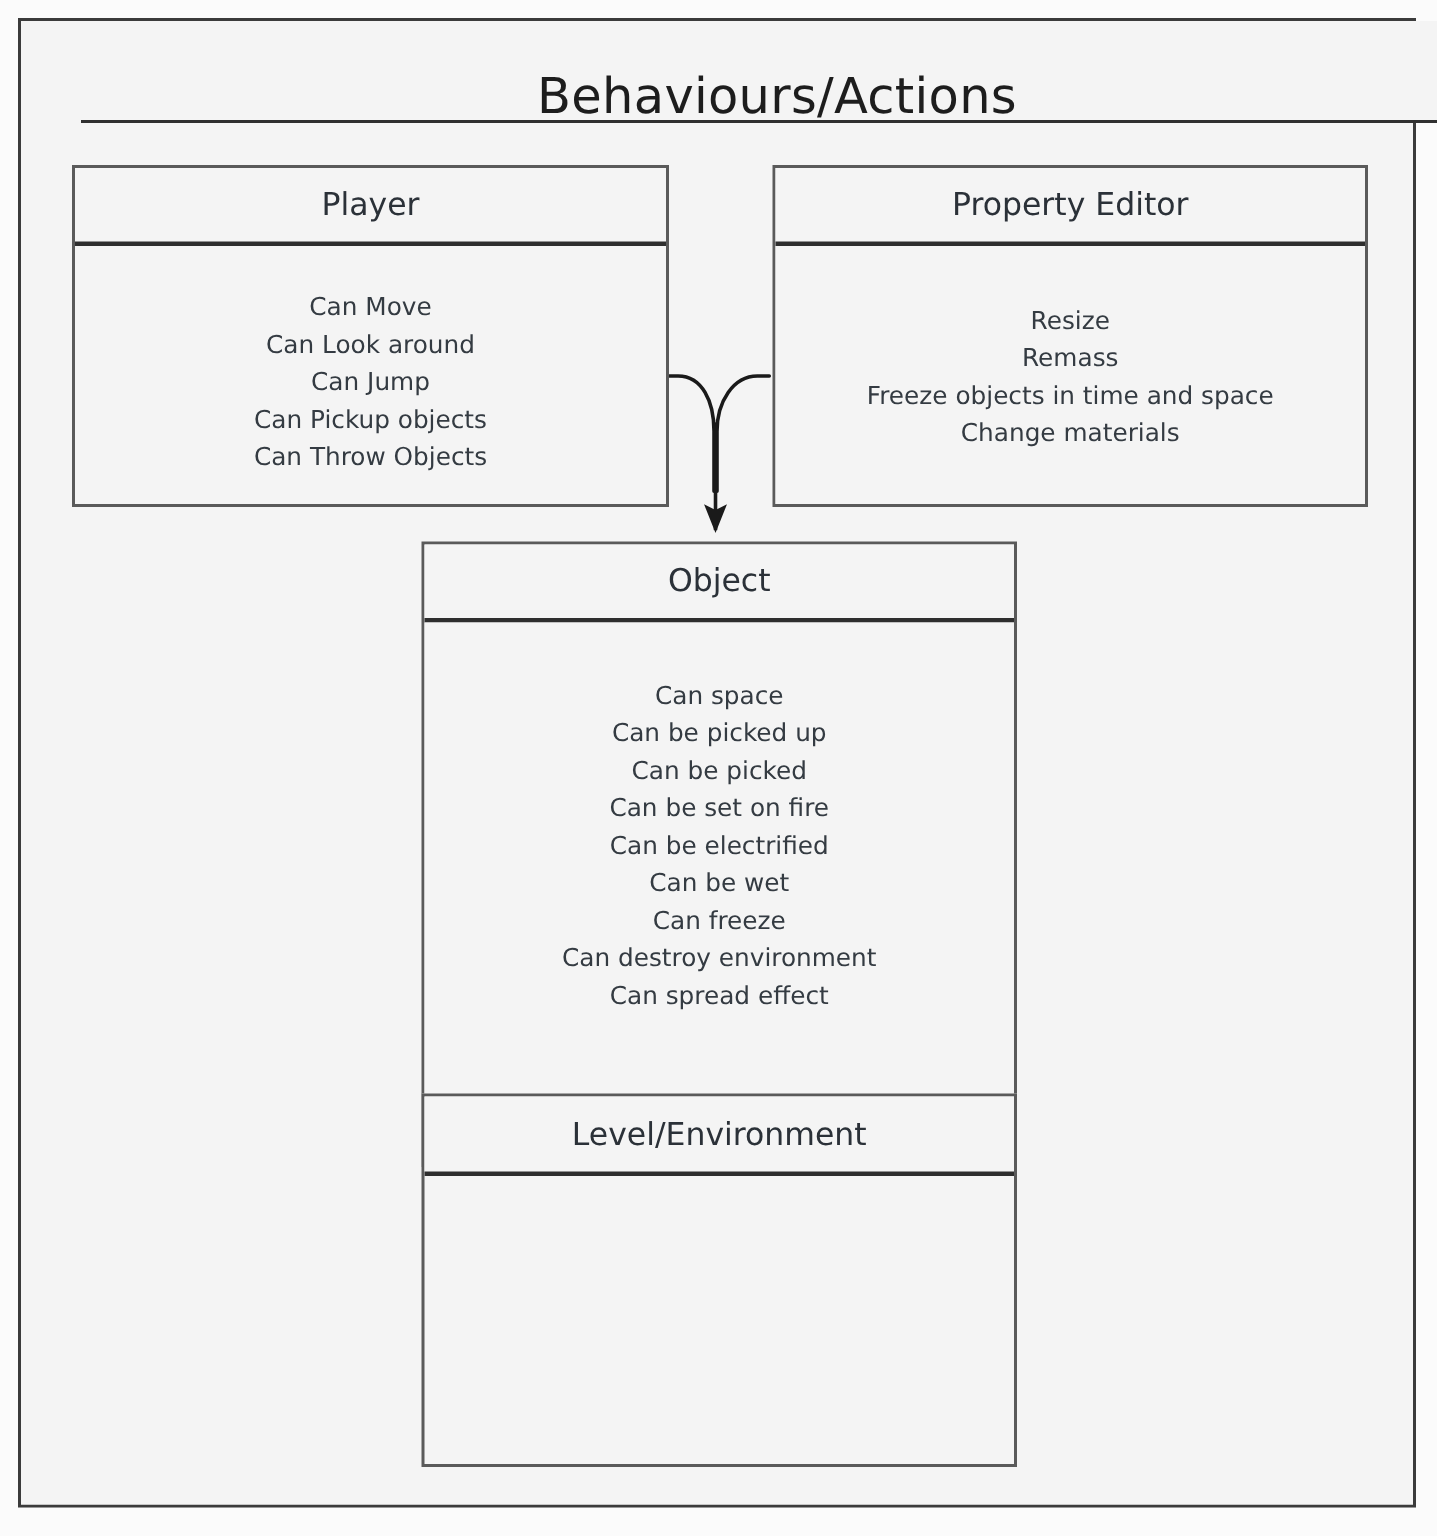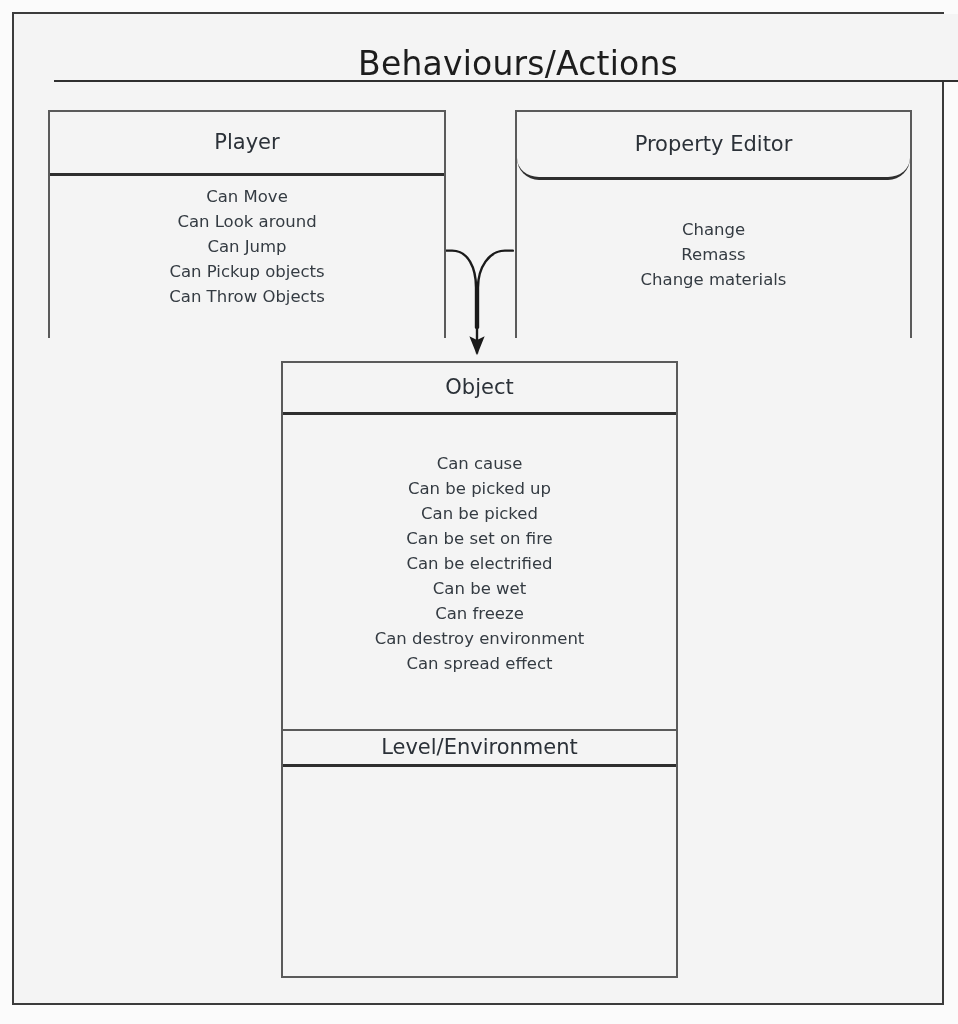--- a/index.html
+++ b/index.html
@@ -89,33 +89,33 @@
   .node-body .item {
     font-size: 16.5px;
     color: #343b42;
     line-height: 25px;
     white-space: nowrap;
     text-align: center;
   }
 
   
   #node-player        { left: 34px;  top: 28px;  width: 398px; height: 228px; }
-  #node-player .node-header { height: 64px; text-align: right; }
-  #node-player .node-body   { height: calc(100% - 52px); justify-content: flex-start; padding-top: 8px; }
+  #node-player .node-header { height: 52px; text-align: right; }
+  #node-player .node-body   { height: calc(100% - 52px); justify-content: flex-start; padding-top: 28px; }
 
   #node-property-editor { left: 501px; top: 28px; width: 397px; height: 228px; }
-  #node-property-editor .node-header { height: 68px; border-radius: 22px; }
+  #node-property-editor .node-header { height: 52px; }
   #node-property-editor .node-body   { height: calc(100% - 52px); justify-content: flex-start; padding-top: 37px; }
 
   #node-object        { left: 267px; top: 279px; width: 397px; height: 417px; }
   #node-object .node-header { height: 52px; }
   #node-object .node-body   { height: calc(100% - 52px); justify-content: flex-start; padding-top: 36px; }
 
   #node-level         { left: 267px; top: 647px; width: 397px; height: 249px; }
-  #node-level .node-header { height: 36px; }
+  #node-level .node-header { height: 53px; }
   #node-level .node-body   { height: calc(100% - 53px); justify-content: flex-start; padding-top: 69px; }
 
   
   #connectors {
     position: absolute;
     left: 0;
     top: 0;
     width: 100%;
     height: 100%;
     pointer-events: none;
@@ -159,32 +159,33 @@
         <span class="item">Can Pickup objects</span>
         <span class="item">Can Throw Objects</span>
       </div>
     </div>
 
     <div class="node" id="node-property-editor">
       <div class="node-header">
         <span class="node-title">Property Editor</span>
       </div>
       <div class="node-body">
-        <span class="item">Change</span>
+        <span class="item">Resize</span>
         <span class="item">Remass</span>
+        <span class="item">Freeze objects in time and space</span>
         <span class="item">Change materials</span>
       </div>
     </div>
 
     <div class="node" id="node-object">
       <div class="node-header">
         <span class="node-title">Object</span>
       </div>
       <div class="node-body">
-        <span class="item">Can cause</span>
+        <span class="item">Can space</span>
         <span class="item">Can be picked up</span>
         <span class="item">Can be picked</span>
         <span class="item">Can be set on fire</span>
         <span class="item">Can be electrified</span>
         <span class="item">Can be wet</span>
         <span class="item">Can freeze</span>
         <span class="item">Can destroy environment</span>
         <span class="item">Can spread effect</span>
       </div>
     </div>

